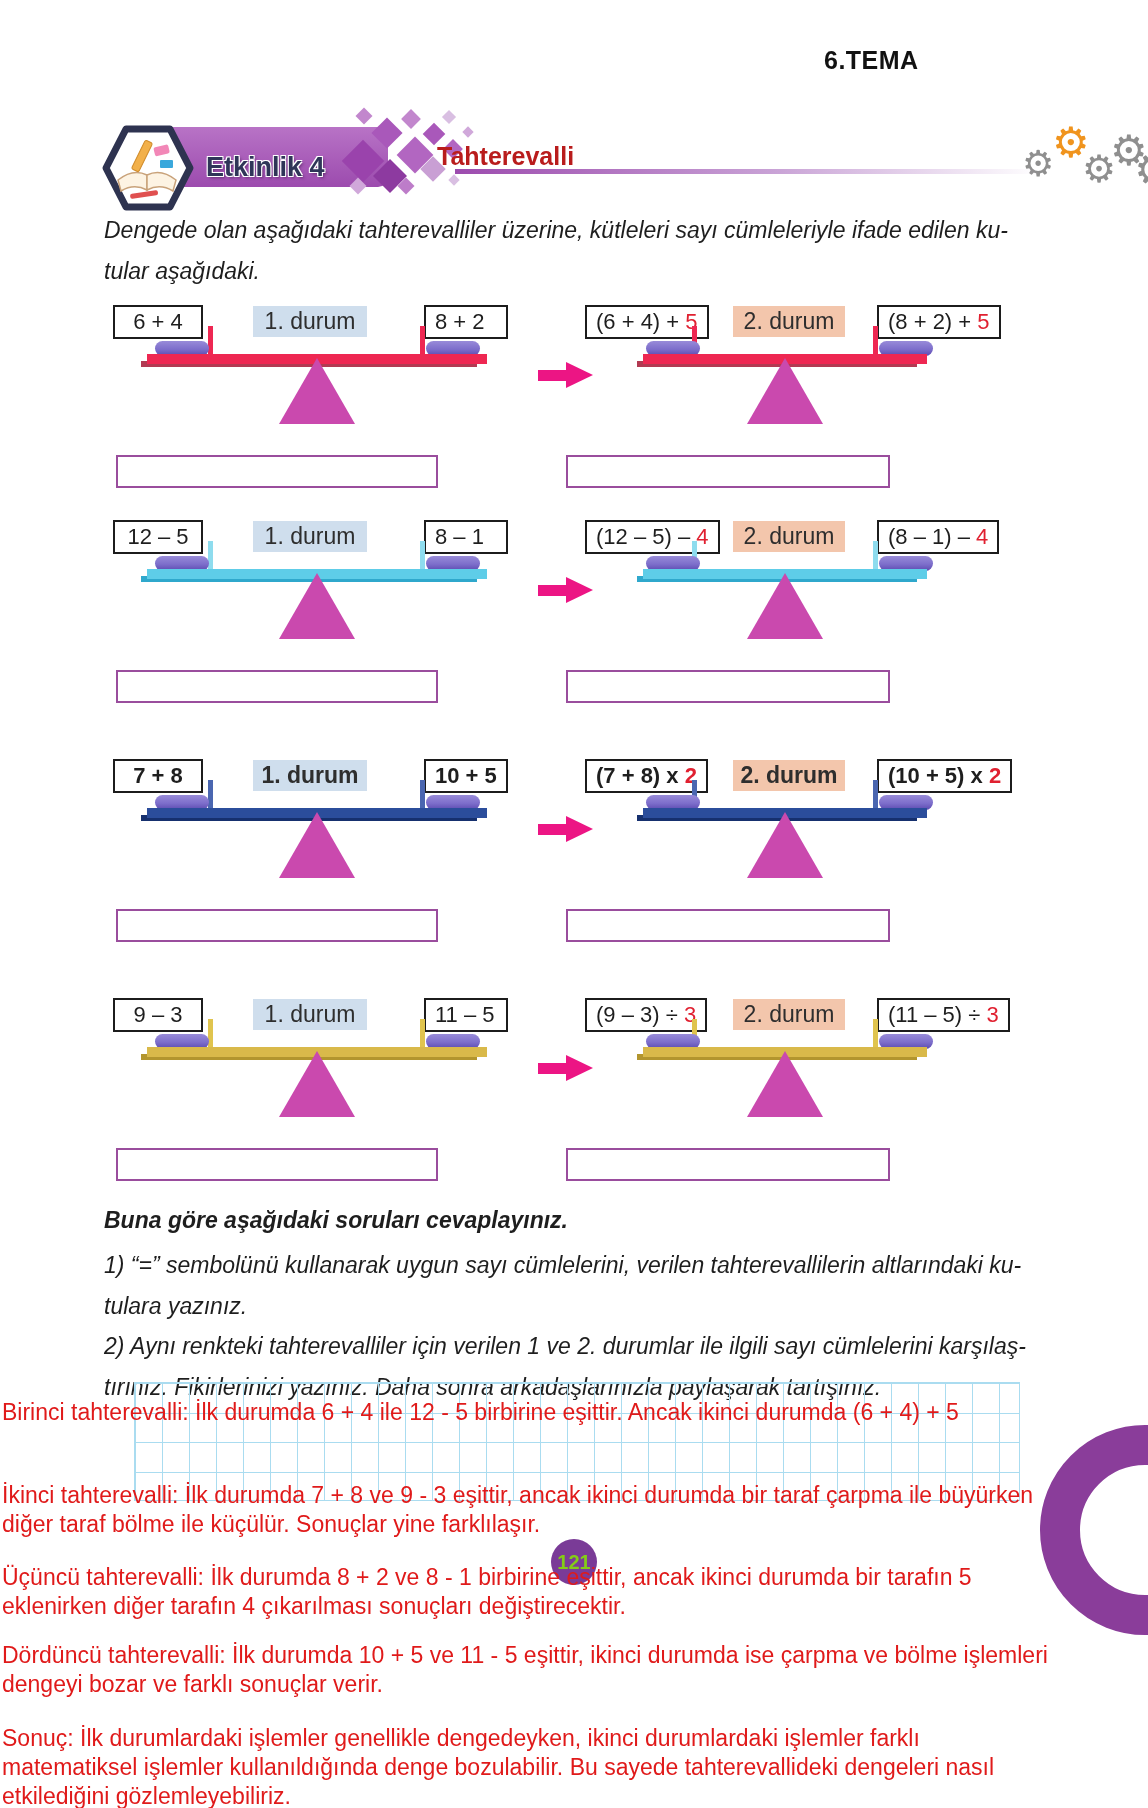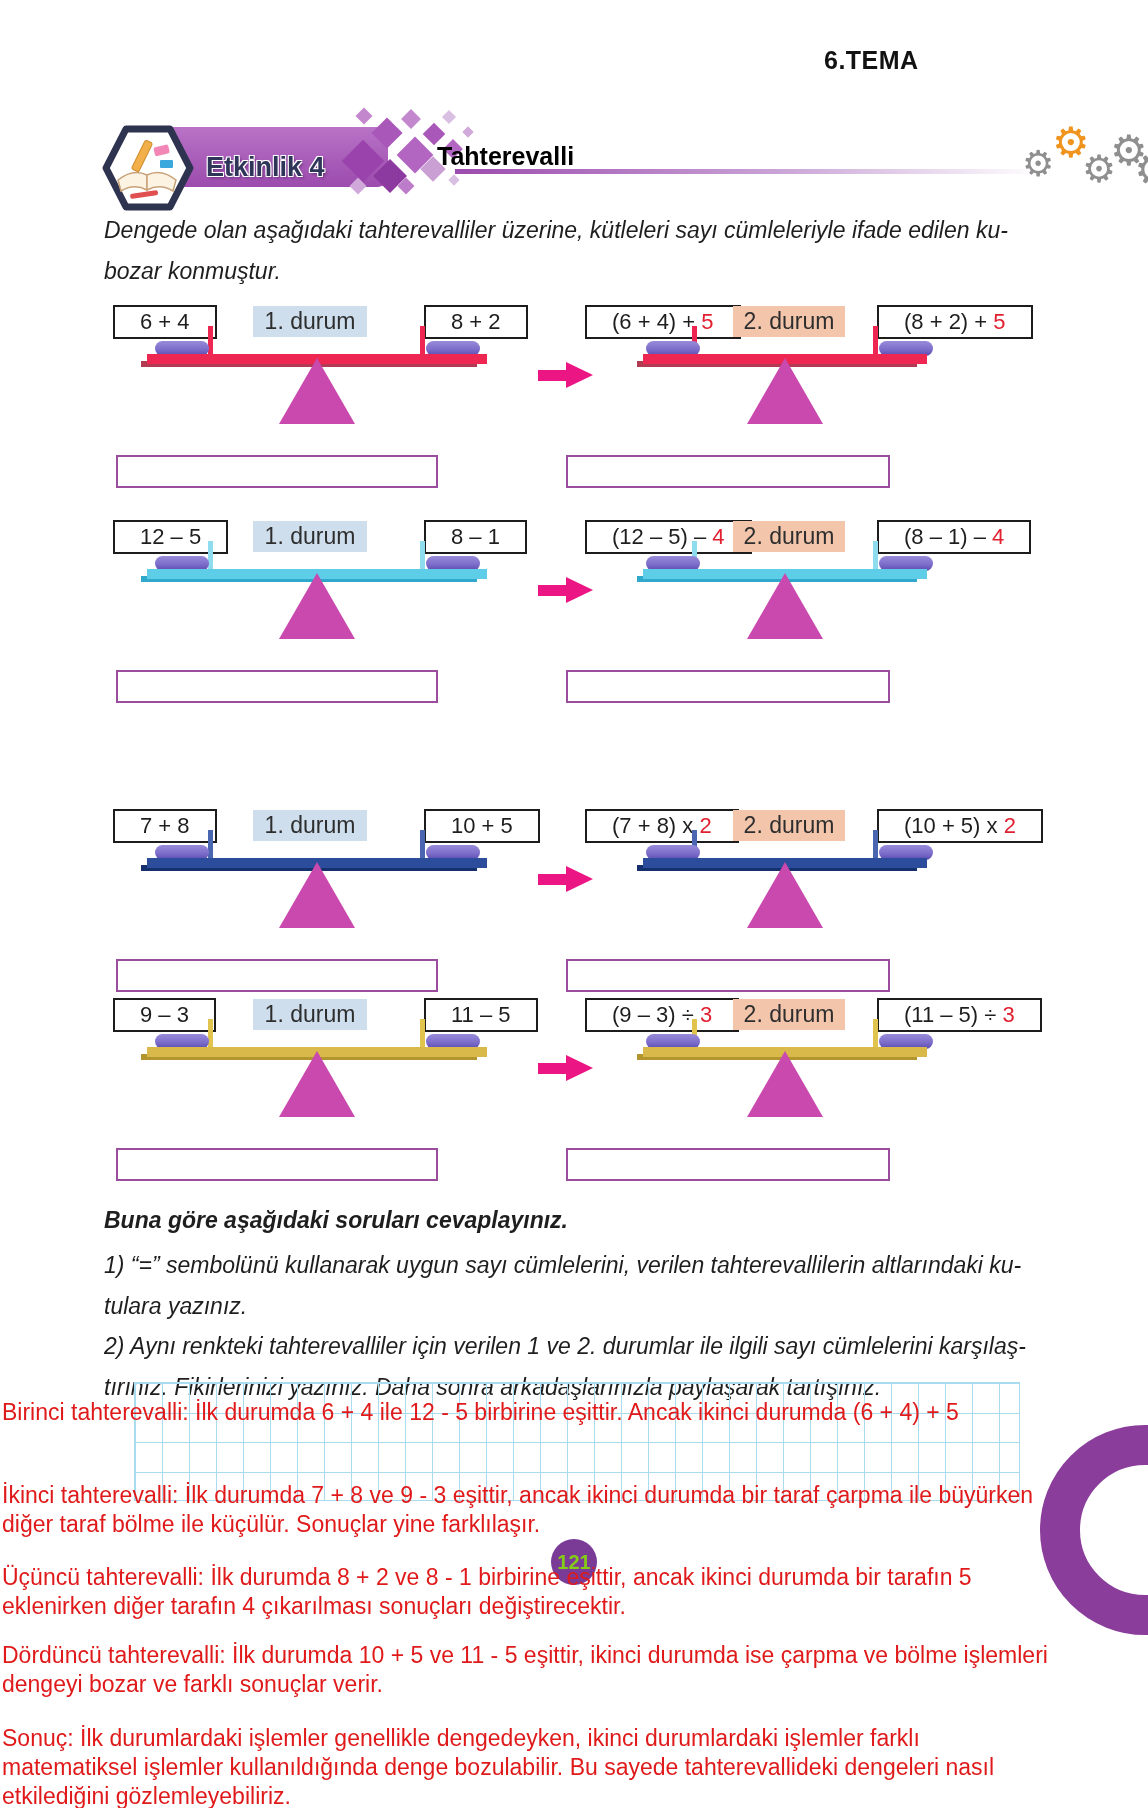--- a/index.html
+++ b/index.html
@@ -10,38 +10,38 @@
   
   .theme{position:absolute;left:824px;top:46px;font-size:25px;font-weight:bold;color:#121212;letter-spacing:.5px;}
 
   
   .banner-bar{position:absolute;left:136px;top:127px;width:252px;height:60px;
       background:linear-gradient(180deg,#b873c6,#9c4bae);border-radius:16px 10px 10px 16px;}
   .hexa{position:absolute;left:102px;top:124px;}
   .etk{position:absolute;left:206px;top:152px;font-size:27px;font-weight:bold;color:#2f3558;
       text-shadow:-1px -1px 0 #fff,1px -1px 0 #fff,-1px 1px 0 #fff,1px 1px 0 #fff,2px 2px 3px rgba(60,20,70,.55);}
   .dm{position:absolute;transform:rotate(45deg);}
-  .act-title{position:absolute;left:437px;top:142px;font-size:25px;font-weight:bold;color:#000000;z-index:2;}
+  .act-title{position:absolute;left:437px;top:142px;font-size:25px;font-weight:bold;color:#b91c1c;z-index:2;}
   .fade-line{position:absolute;left:455px;top:169px;width:585px;height:5px;z-index:1;
       background:linear-gradient(90deg,#9c4bae,#c9a3d6 55%,rgba(255,255,255,0));}
   .gear{position:absolute;line-height:1;color:var(--gearGray);}
   .gear.orange{color:var(--gearOrange);}
 
   
   .bodytext{position:absolute;left:104px;font-size:23px;line-height:41px;color:#1e1e1e;white-space:nowrap;font-style:italic;}
   .bodytext span{display:block;}
   .qhead{font-weight:bold;}
 
   
   .ss-row{position:absolute;left:0;width:1148px;height:190px;}
   .seesaw{position:absolute;top:0;height:125px;}
   .left-ss{left:110px;width:400px;}
   .right-ss{left:580px;width:420px;}
   .ebox{position:absolute;top:0;height:34px;border:2.5px solid #1c1c1c;background:#fff;
-        font-size:22px;line-height:28px;padding:1px 25px;white-space:nowrap;color:#1e1e1e;}
+        font-size:22px;line-height:28px;padding:1px 9px;white-space:nowrap;color:#1e1e1e;}
   .left-ss .bl{left:3px;min-width:90px;text-align:center;}
   .left-ss .br{left:314px;min-width:84px;}
   .right-ss .bl{left:5px;}
   .right-ss .br{left:297px;}
   .durum{position:absolute;top:1px;height:31px;line-height:31px;text-align:center;font-size:23px;color:#2e2e2e;}
   .left-ss .durum{left:143px;width:114px;background:var(--durum1bg);}
   .right-ss .durum{left:153px;width:112px;background:var(--durum2bg);}
   .stick{position:absolute;top:21px;width:5px;height:29px;background:var(--stick);}
   .left-ss .sl{left:98px;}  .left-ss .sr{left:310px;}
   .right-ss .sl{left:112px;} .right-ss .sr{left:293px;}
@@ -119,21 +119,21 @@
   <div class="act-title">Tahterevalli</div>
 
   <span class="gear" style="left:1022px;top:146px;font-size:36px;">⚙</span>
   <span class="gear orange" style="left:1052px;top:122px;font-size:42px;">⚙</span>
   <span class="gear" style="left:1082px;top:150px;font-size:38px;">⚙</span>
   <span class="gear" style="left:1110px;top:130px;font-size:42px;">⚙</span>
   <span class="gear" style="left:1134px;top:148px;font-size:44px;">⚙</span>
 
   <div class="bodytext" style="top:210px;">
     <span>Dengede olan aşağıdaki tahterevalliler üzerine, kütleleri sayı cümleleriyle ifade edilen ku-</span>
-    <span>bozar konmuştur.</span>
+    <span>tular aşağıdaki.</span>
   </div>
 
   <div class="ss-row" style="top: 305px; --plank: #ee2752; --plankdark: #b23a52; --stick: #ee2752;">
     <div class="seesaw left-ss">
       <div class="ebox bl"><span>6 + 4</span></div>
       <div class="durum">1. durum</div>
       <div class="ebox br"><span>8 + 2</span></div>
       <div class="stick sl"></div>
         <div class="stick sr"></div>
       <div class="weight wl"></div>
@@ -184,21 +184,21 @@
         <div class="stick sr"></div>
       <div class="weight wl"></div>
         <div class="weight wr"></div>
       <div class="plank"></div>
       <div class="fulcrum"></div>
     </div>
     <div class="ansbox al"></div>
     <div class="ansbox ar"></div>
   </div>
 
-  <div class="ss-row" style="top: 809px; --plank: #2b4d9b; --plankdark: #16306e; --stick: #4a66b0;">
+  <div class="ss-row" style="top: 759px; font-weight: bold; --plank: #2b4d9b; --plankdark: #16306e; --stick: #4a66b0;">
     <div class="seesaw left-ss">
       <div class="ebox bl"><span>7 + 8</span></div>
       <div class="durum">1. durum</div>
       <div class="ebox br"><span>10 + 5</span></div>
       <div class="stick sl"></div>
         <div class="stick sr"></div>
       <div class="weight wl"></div>
         <div class="weight wr"></div>
       <div class="plank"></div>
       <div class="fulcrum"></div>

